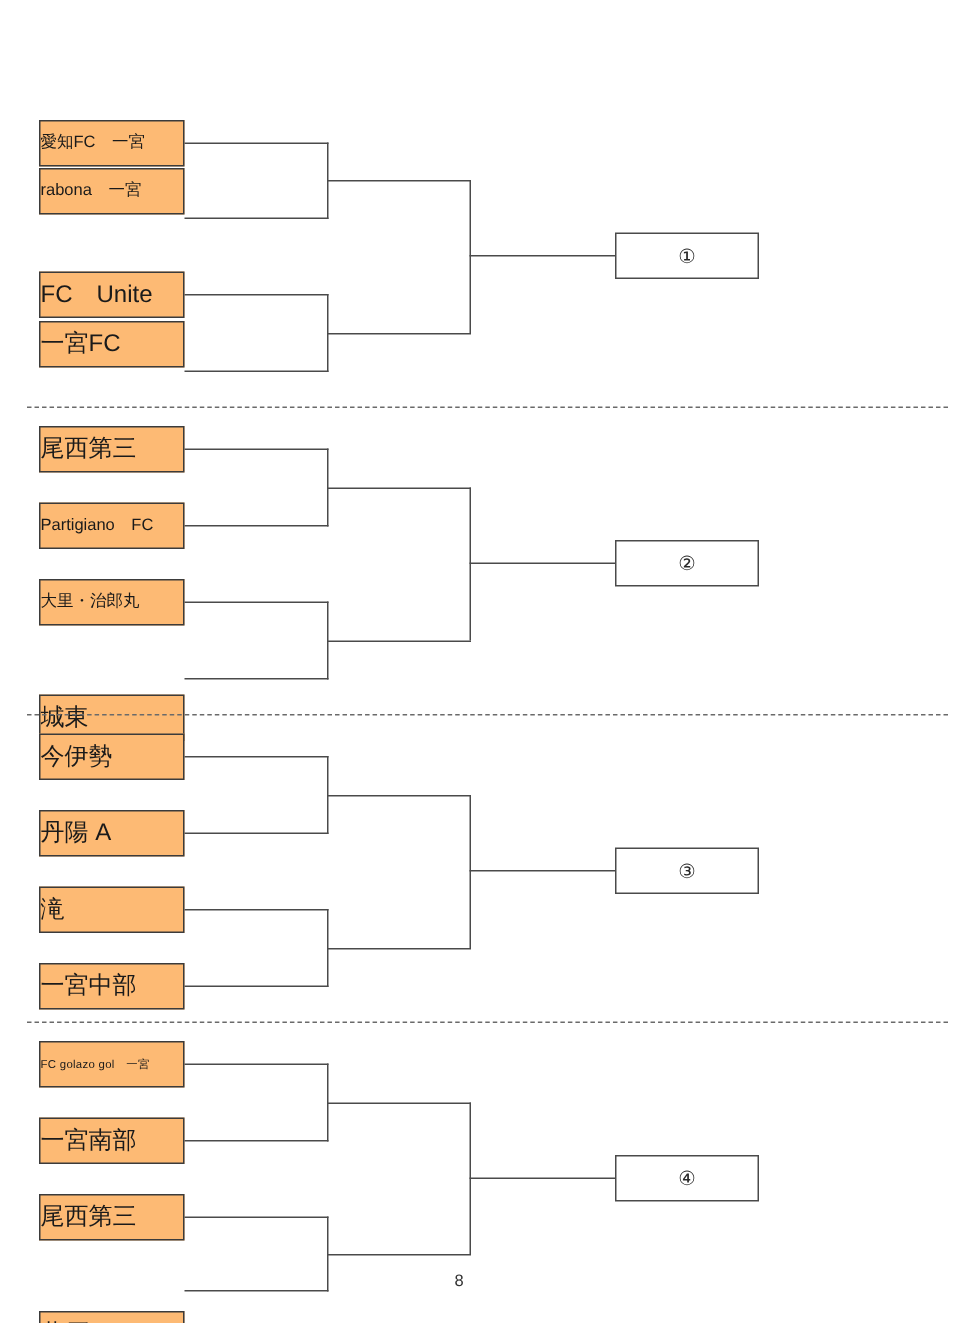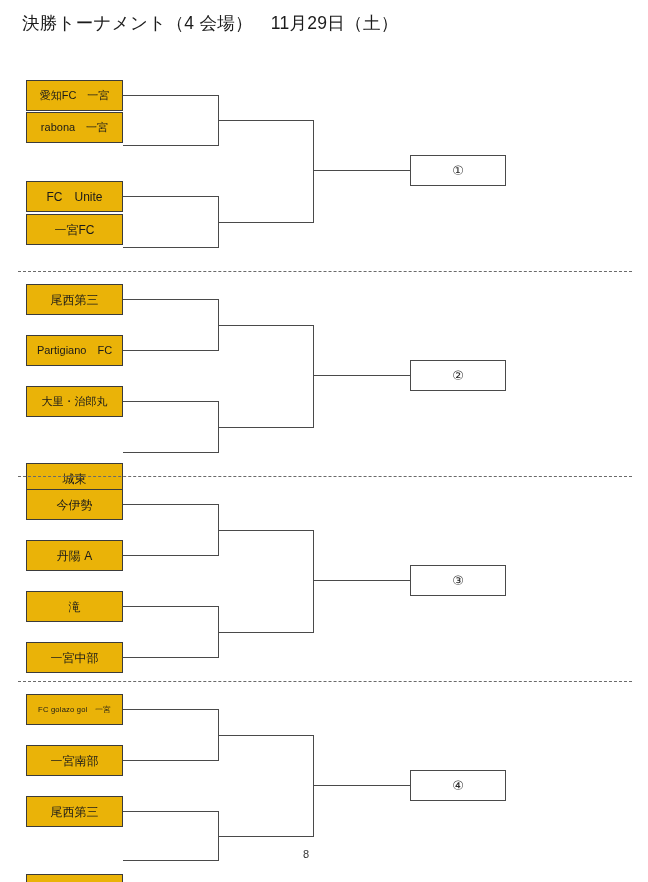--- a/index.html
+++ b/index.html
@@ -37,28 +37,28 @@
     white-space: nowrap;
   }
   
   .team-box {
     position: absolute;
     left: 26px;
     width: 97px;
     height: 31px;
     box-sizing: border-box;
     border: 1.6px solid #3b3b3b;
-    background: #eab308;
+    background: #fdba74;
     display: flex;
     align-items: center;
-    justify-content: center;
+    justify-content: flex-start;
     overflow: hidden;
   }
   .team-label {
-    font-size: 12px;
+    font-size: 16px;
     color: #1a1a1a;
     white-space: nowrap;
     line-height: 1;
   }
   .team-label.sm  { font-size: 11px; }
   .team-label.xs  { font-size: 7.6px; letter-spacing: 0.2px; }
   
   .h-line {
     position: absolute;
     height: 0;
@@ -102,21 +102,20 @@
     top: 848px;
     font-size: 11px;
     color: #333333;
   }
 </style>
 </head>
 <body>
 
 <div id="page">
 
-  <div class="title">決勝トーナメント（4 会場）　11月29日（土）</div>
 
   <div>
     <div class="team-box" style="top:80px">
         <span class="team-label sm">愛知FC　一宮</span>
       </div>
     <div class="team-box" style="top:112px">
         <span class="team-label sm">rabona　一宮</span>
       </div>
     <div class="team-box" style="top:181px">
         <span class="team-label">FC　Unite</span>

